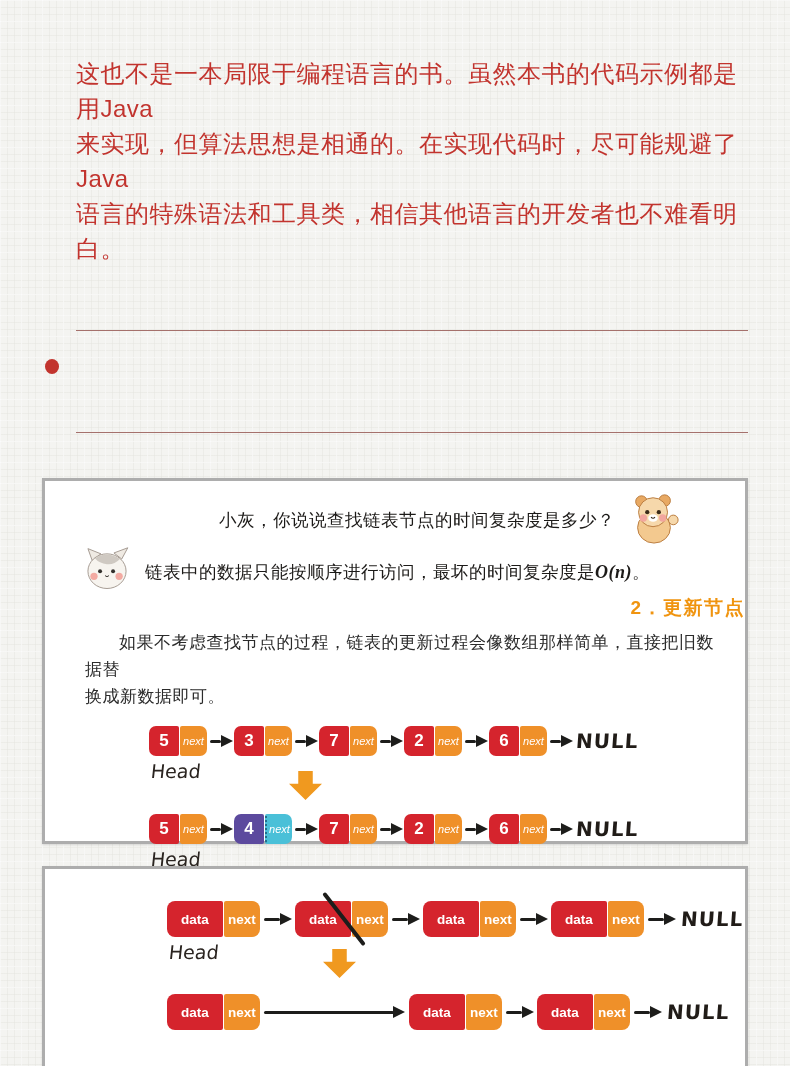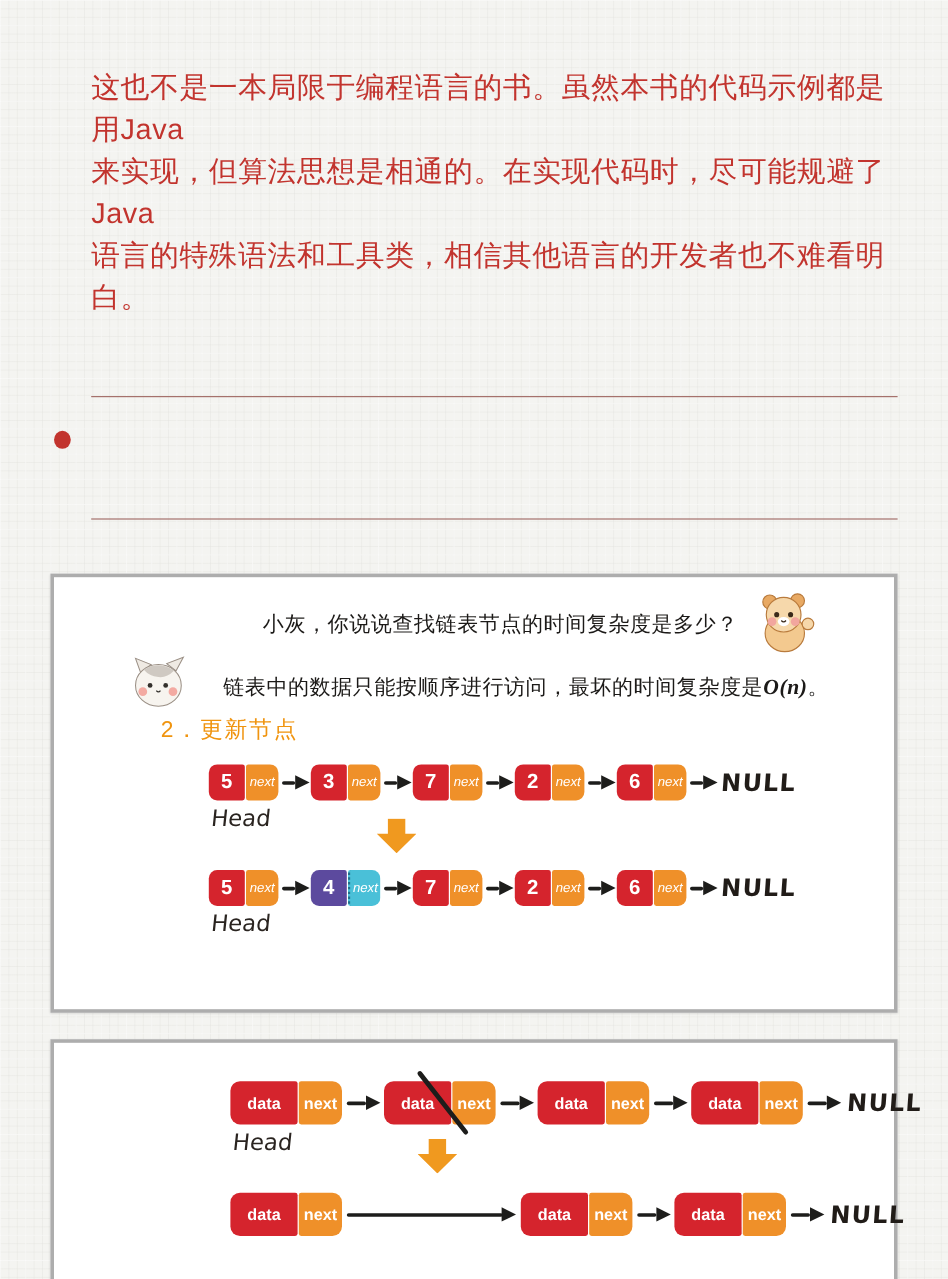--- a/index.html
+++ b/index.html
@@ -20,30 +20,30 @@
     font-size:24px;line-height:35px;white-space:pre-line;letter-spacing:.5px;}
   .bullet-para .dot{position:absolute;left:45px;width:14px;height:15px;border-radius:50%;background:#c2342e;}
   .bp1{margin-top:-14px;}
   .bp2{margin-top:18px;}
   .bp2 .dot{top:10px;}
   .divider{border:none;height:1px;background:#a5716c;margin:0 42px 0 76px;}
   .dv1{margin-top:64px;}
   .dv2{margin-top:13px;}
   
   .panel{width:706px;margin:0 auto;background:#fff;border:3px solid #adadad;
-    box-sizing:border-box;box-shadow:0 1px 2px rgba(0,0,0,.12);position:relative;padding-left:25px;}
+    box-sizing:border-box;box-shadow:0 1px 2px rgba(0,0,0,.12);position:relative;}
   .panel1{margin-top:45px;height:366px;}
   .panel2{margin-top:22px;height:350px;}
   .dialogue{margin:0;font-family:"Liberation Serif",serif;font-size:17.5px;color:#1c1a18;letter-spacing:.5px;}
   .q-row{display:flex;justify-content:flex-end;align-items:center;gap:10px;padding:10px 62px 0 0;}
   .q-row .dialogue{margin-top:4px;}
-  .a-row{display:flex;align-items:flex-start;gap:28px;padding:0 28px 0 36px;}
+  .a-row{display:flex;align-items:flex-start;gap:12px;padding:0 28px 0 36px;}
   .a-row .dialogue{margin-top:15px;}
   .bigO{font-family:"Liberation Serif",serif;font-weight:bold;font-style:italic;font-size:18px;}
-  .sec-heading{margin:2px 0 0 64px;font-size:19px;font-weight:normal;color:#f0940f;letter-spacing:1.5px;}
+  .sec-heading{margin:2px 0 0 64px;font-size:19px;font-weight:bold;color:#f0940f;letter-spacing:1.5px;text-align:right;}
   .para{margin:8px 30px 0 40px;font-size:17px;line-height:27px;color:#2b2b2b;
     text-indent:2em;white-space:pre-line;letter-spacing:.5px;}
   
   .diagram{display:flex;align-items:center;position:relative;}
   .ll-node{position:relative;display:flex;flex:none;}
   .cell{display:flex;align-items:center;justify-content:center;color:#fff;box-sizing:border-box;}
   .small .cell{height:30px;}
   .small .cell.val{width:30px;background:#d5242d;border-radius:7px 2px 2px 7px;font-size:17px;font-weight:bold;}
   .small .cell.nxt{width:27px;background:#ef9029;border-radius:2px 7px 7px 2px;margin-left:1px;
     font-size:11px;font-style:italic;}
@@ -118,20 +118,22 @@
       <path d="M16 15 q14 -9 29 1 q-7 7 -15 6 q-9 -1 -14 -7 Z" fill="#cfc9c2"></path>
       <circle cx="22" cy="30" r="2.3" fill="#33302c"></circle>
       <circle cx="37" cy="30" r="2.3" fill="#33302c"></circle>
       <circle cx="15" cy="36" r="4.2" fill="#f3aaa2"></circle>
       <circle cx="44" cy="36" r="4.2" fill="#f3aaa2"></circle>
       <path d="M28 35 q2 2.5 4 0" fill="none" stroke="#33302c" stroke-width="1.2"></path>
     </svg>
     <p class="dialogue"><span>链表中的数据只能按顺序进行访问，最坏的时间复杂度是</span><span class="bigO">O(n)</span><span>。</span></p>
   </div>
   <h3 class="sec-heading">2．更新节点</h3>
+  <p class="para">如果不考虑查找节点的过程，链表的更新过程会像数组那样简单，直接把旧数据替
+换成新数据即可。</p>
   <div class="diagram small p1 before">
       <span class="ll-node">
         <span class="cell val">5</span>
         <span class="cell nxt">next</span>
         <span class="head-label">Head</span>
       </span>
       <span class="harrow"></span>
       <span class="ll-node">
         <span class="cell val">3</span>
         <span class="cell nxt">next</span>

